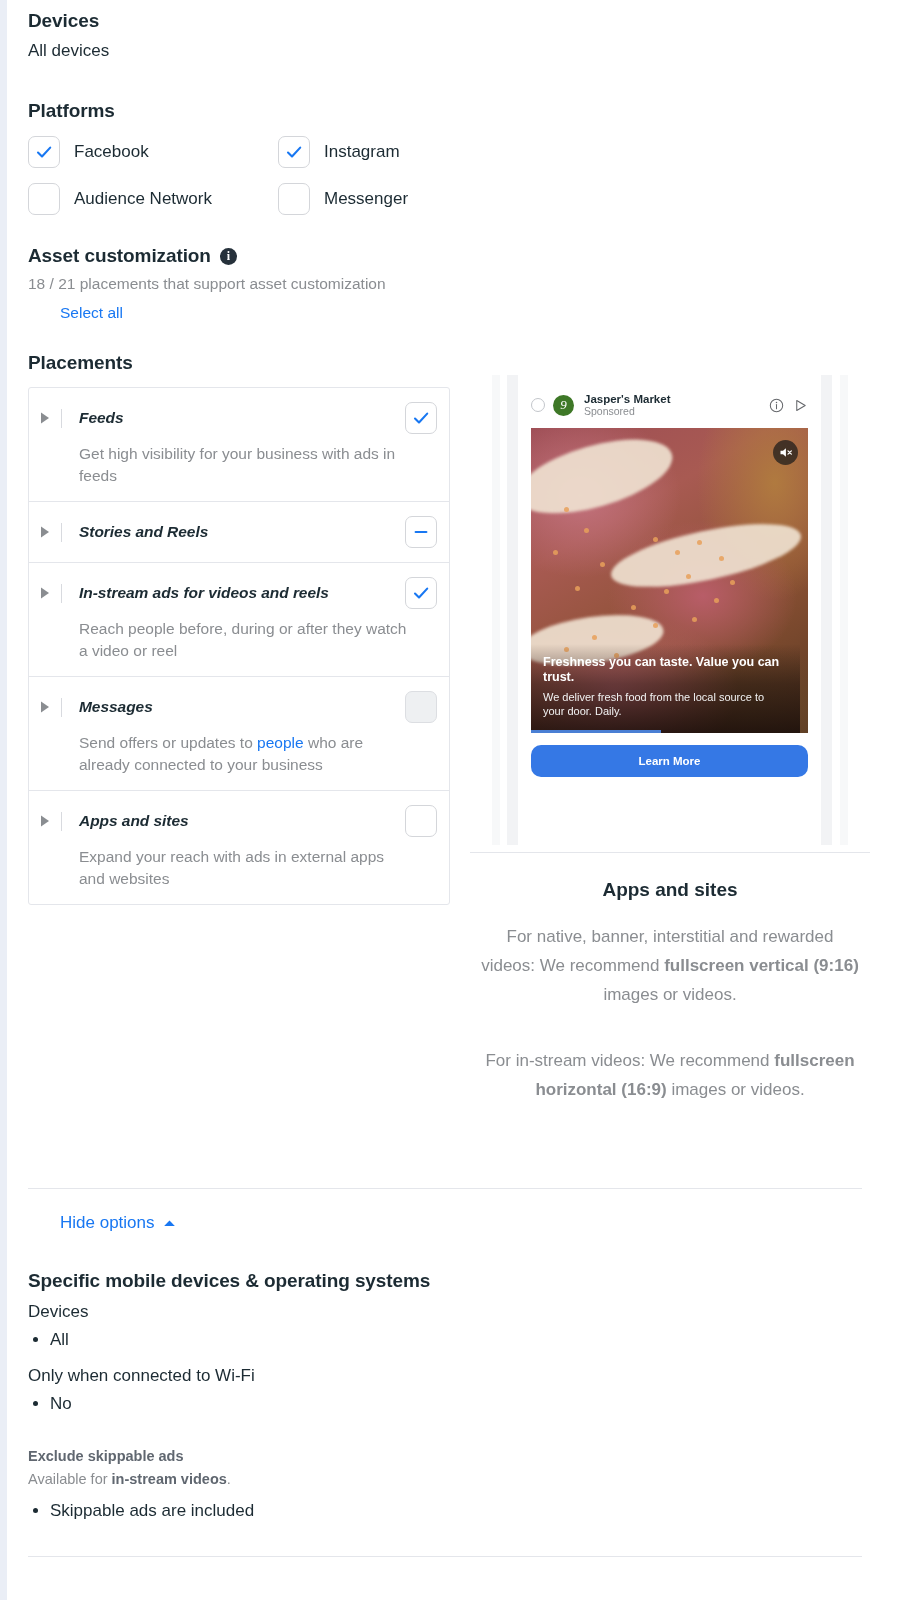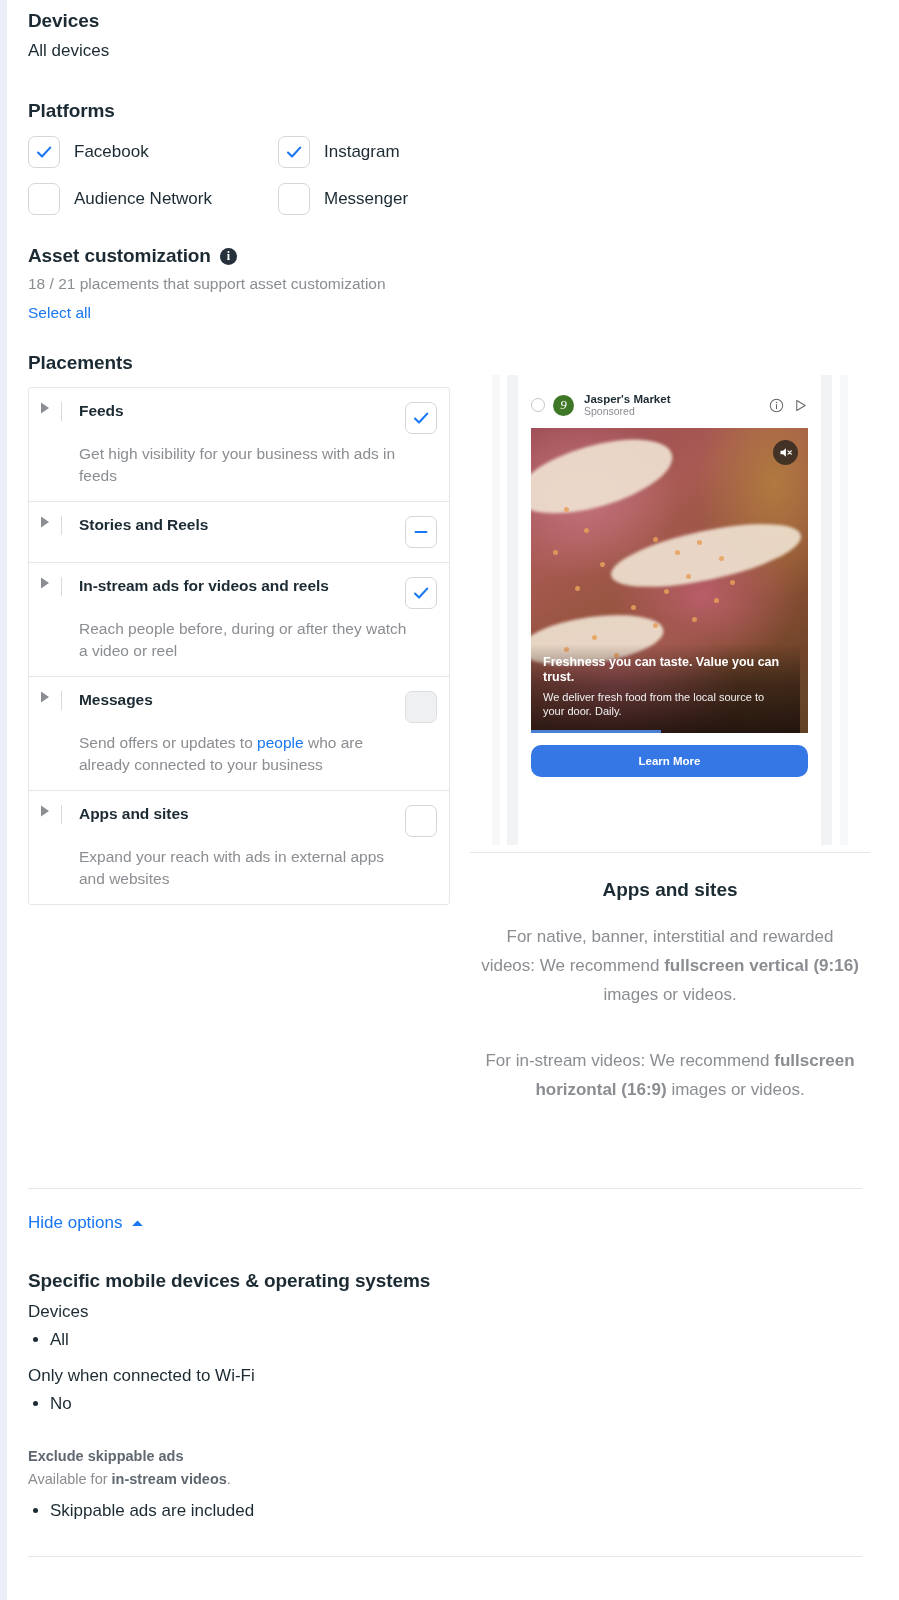--- a/index.html
+++ b/index.html
@@ -39,20 +39,21 @@
     color: #1c2b33;
   }
   .muted {
     font-size: 15.5px;
     color: #8a8d91;
   }
   .link {
     color: #1877f2;
     font-size: 15.5px;
     cursor: pointer;
+    margin-left: 32px;
   }
 
   
   #devices-section { position: absolute; left: 28px; top: 10px; }
   #devices-section .h-bold { margin-bottom: 9px; }
 
   
   #platforms-section { position: absolute; left: 28px; top: 100px; width: 520px; }
   #platforms-section .h-bold { margin-bottom: 14px; }
   .platform-grid {
@@ -111,22 +112,23 @@
     background: #fff;
   }
   .placement-row {
     border-bottom: 1px solid #e4e6eb;
     padding: 14px 12px 14px 0;
     position: relative;
   }
   .placement-row:last-child { border-bottom: none; }
   .placement-top {
     display: flex;
-    align-items: flex-start;
+    align-items: center;
     min-height: 24px;
+    font-style: italic;
   }
   .caret {
     width: 32px;
     flex: 0 0 32px;
     display: flex;
     align-items: center;
     justify-content: center;
     cursor: pointer;
   }
   .caret svg { display: block; }

